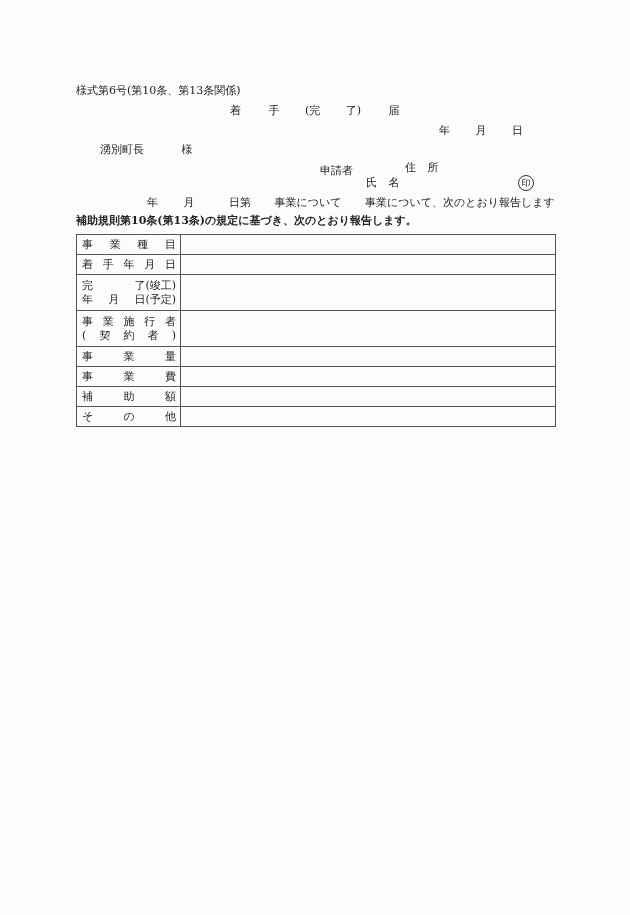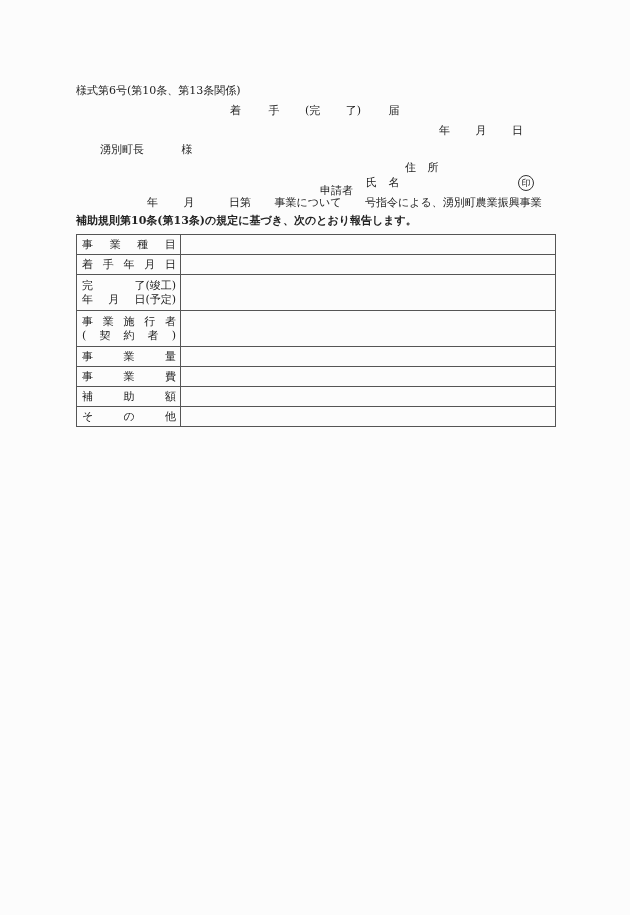--- a/index.html
+++ b/index.html
@@ -38,37 +38,37 @@
   <span>年</span>
   <span style="margin-left:22px">月</span>
   <span style="margin-left:22px">日</span>
 </div>
 
 <div class="abs" style="left:100px; top:143px;">
   <span>湧別町長</span>
   <span style="margin-left:34px">様</span>
 </div>
 
-<div class="abs" style="left:320px; top:184px;">申請者</div>
+<div class="abs" style="left:320px; top:164px;">申請者</div>
 <div class="abs" style="left:366px; top:161px;margin-left:39px;">
   <span>住</span>
   <span style="margin-left:8px">所</span>
 </div>
 <div class="abs" style="left:366px; top:176px;">
   <span>氏</span>
   <span style="margin-left:8px">名</span>
 </div>
 <div class="seal">印</div>
 
 <div class="abs" style="left:147px; top:196px;">
   <span>年</span>
   <span style="margin-left:22px">月</span>
   <span style="margin-left:31px">日第</span>
   <span style="margin-left:20px">事業について</span>
-  <span style="margin-left:20px">号指令による、湧別町農業振興事業</span>
+  <span style="margin-left:20px">事業について、次のとおり報告します</span>
 </div>
 <div class="abs" style="left:76px; top:214px;font-weight:bold;">補助規則第10条(第13条)の規定に基づき、次のとおり報告します。</div>
 
 <table class="form">
   <tbody id="table-body">
       <tr style="height: 20px;">
         <td class="label">
           <div class="lbl-line">
             <span>事</span>
             <span>業</span>

